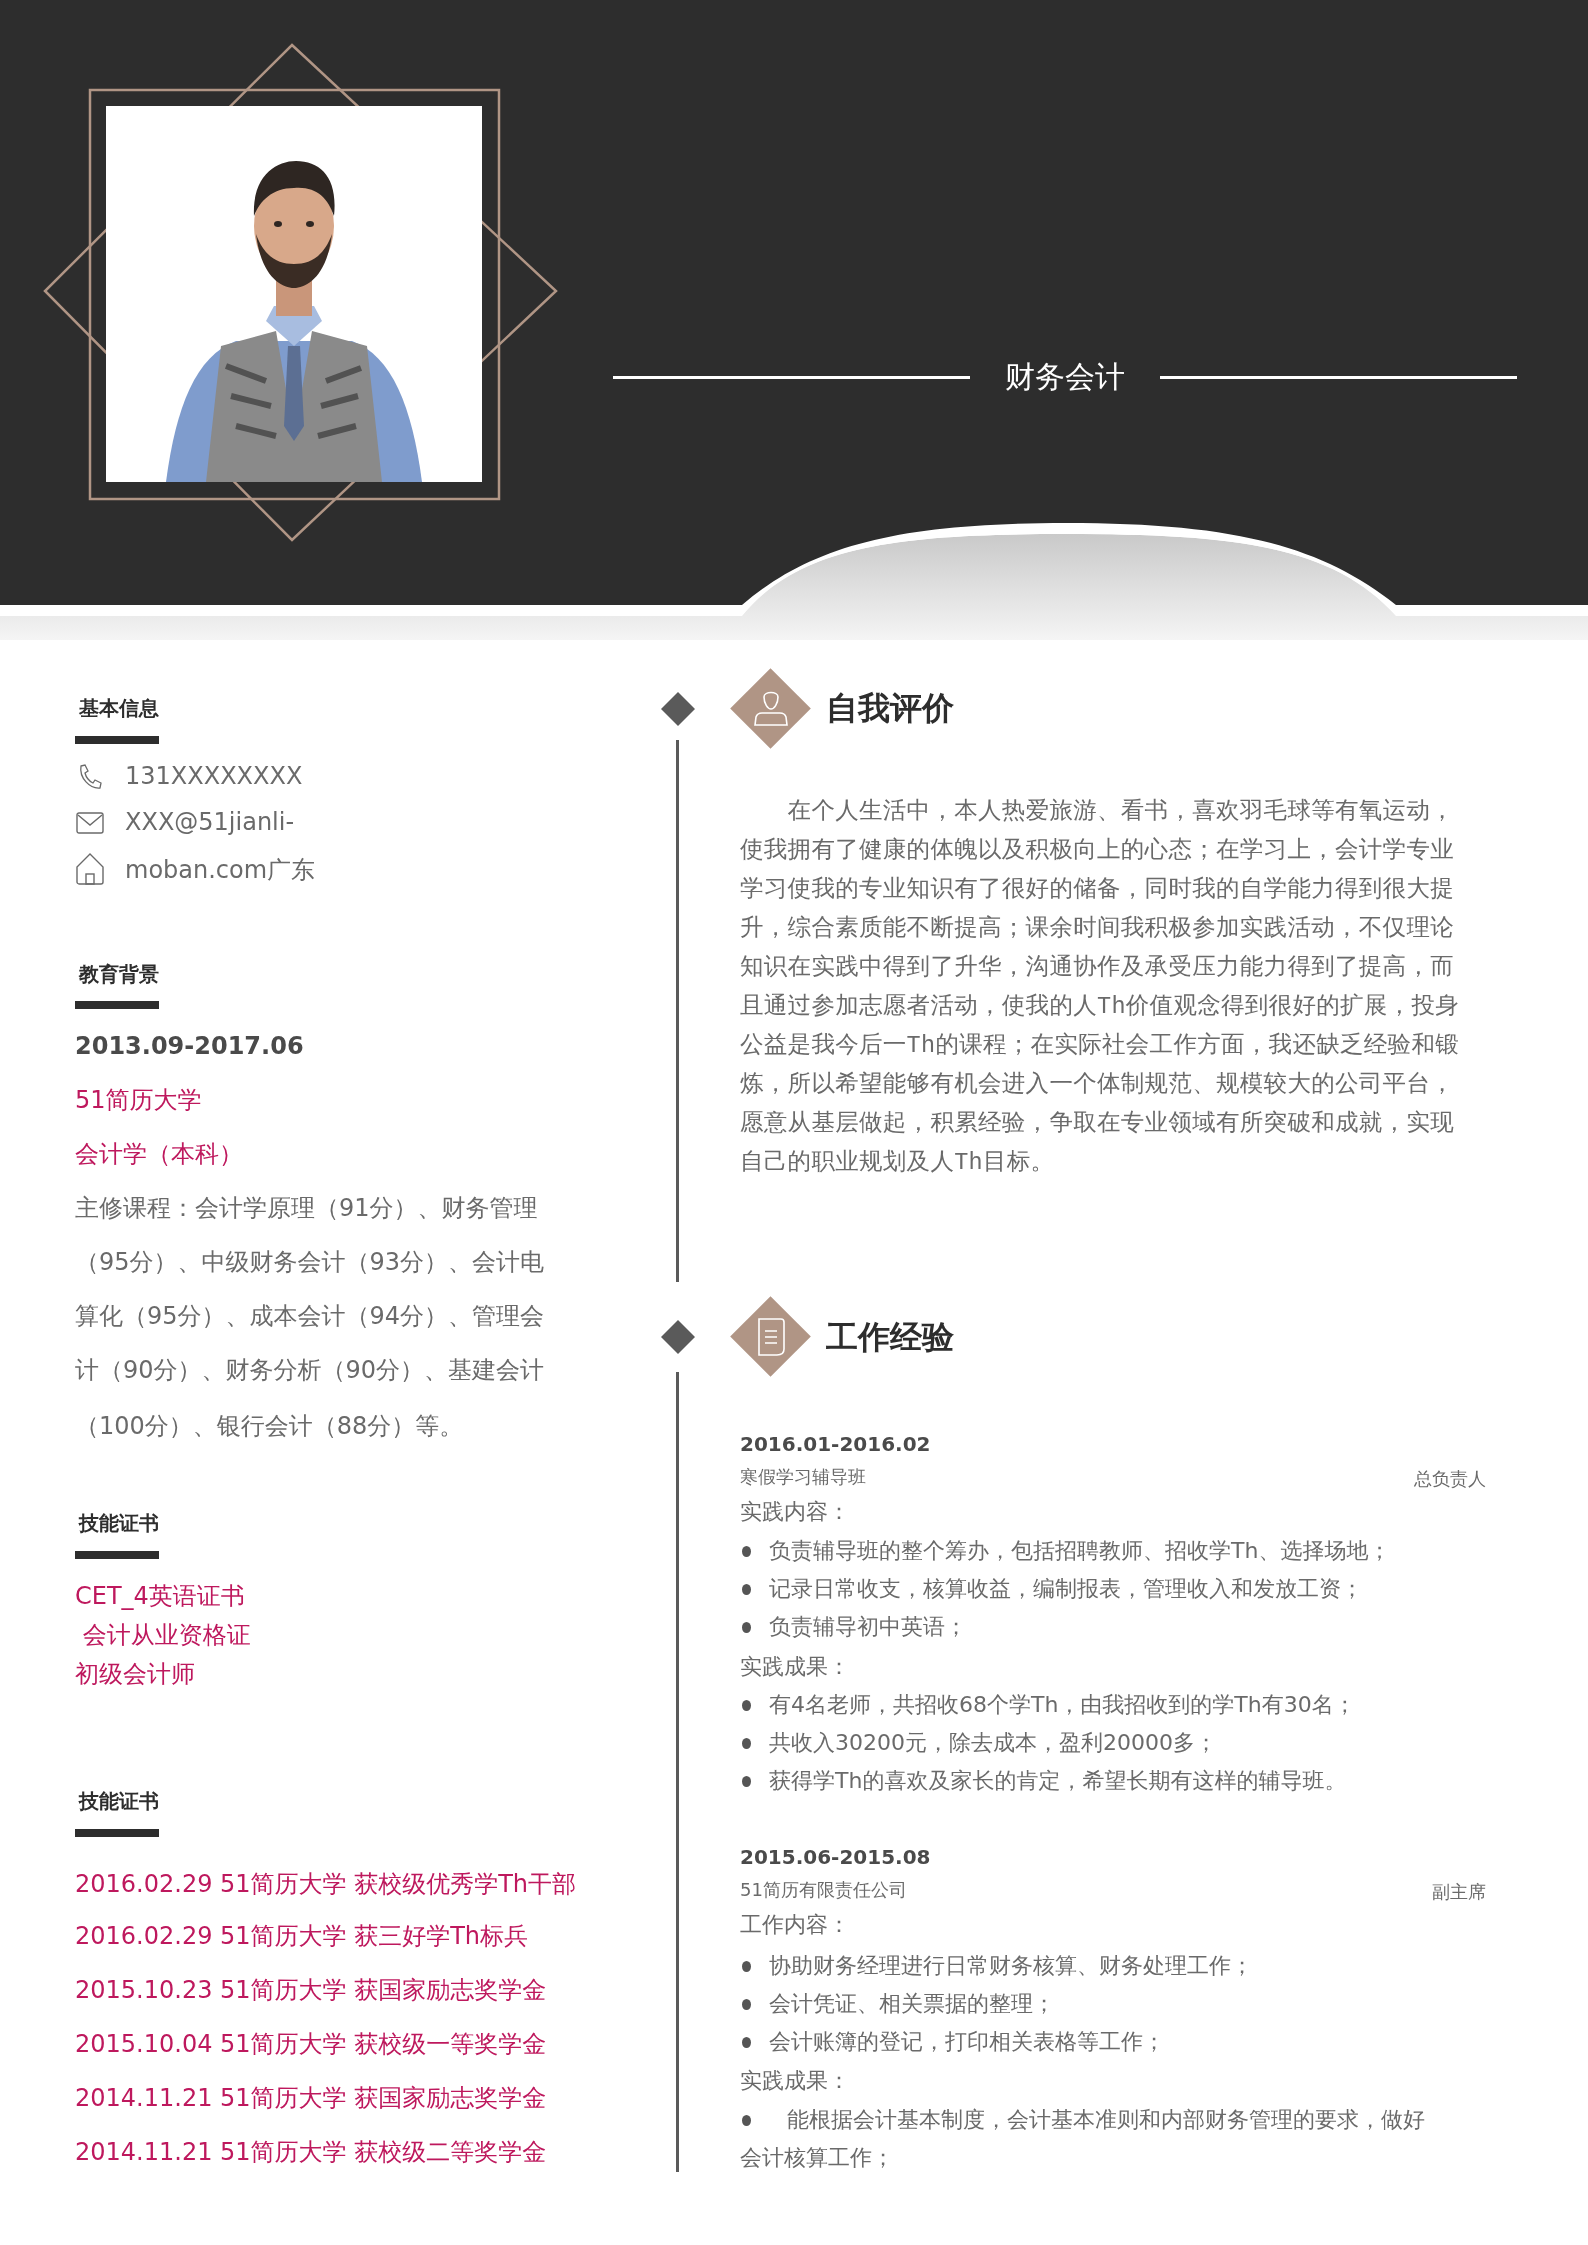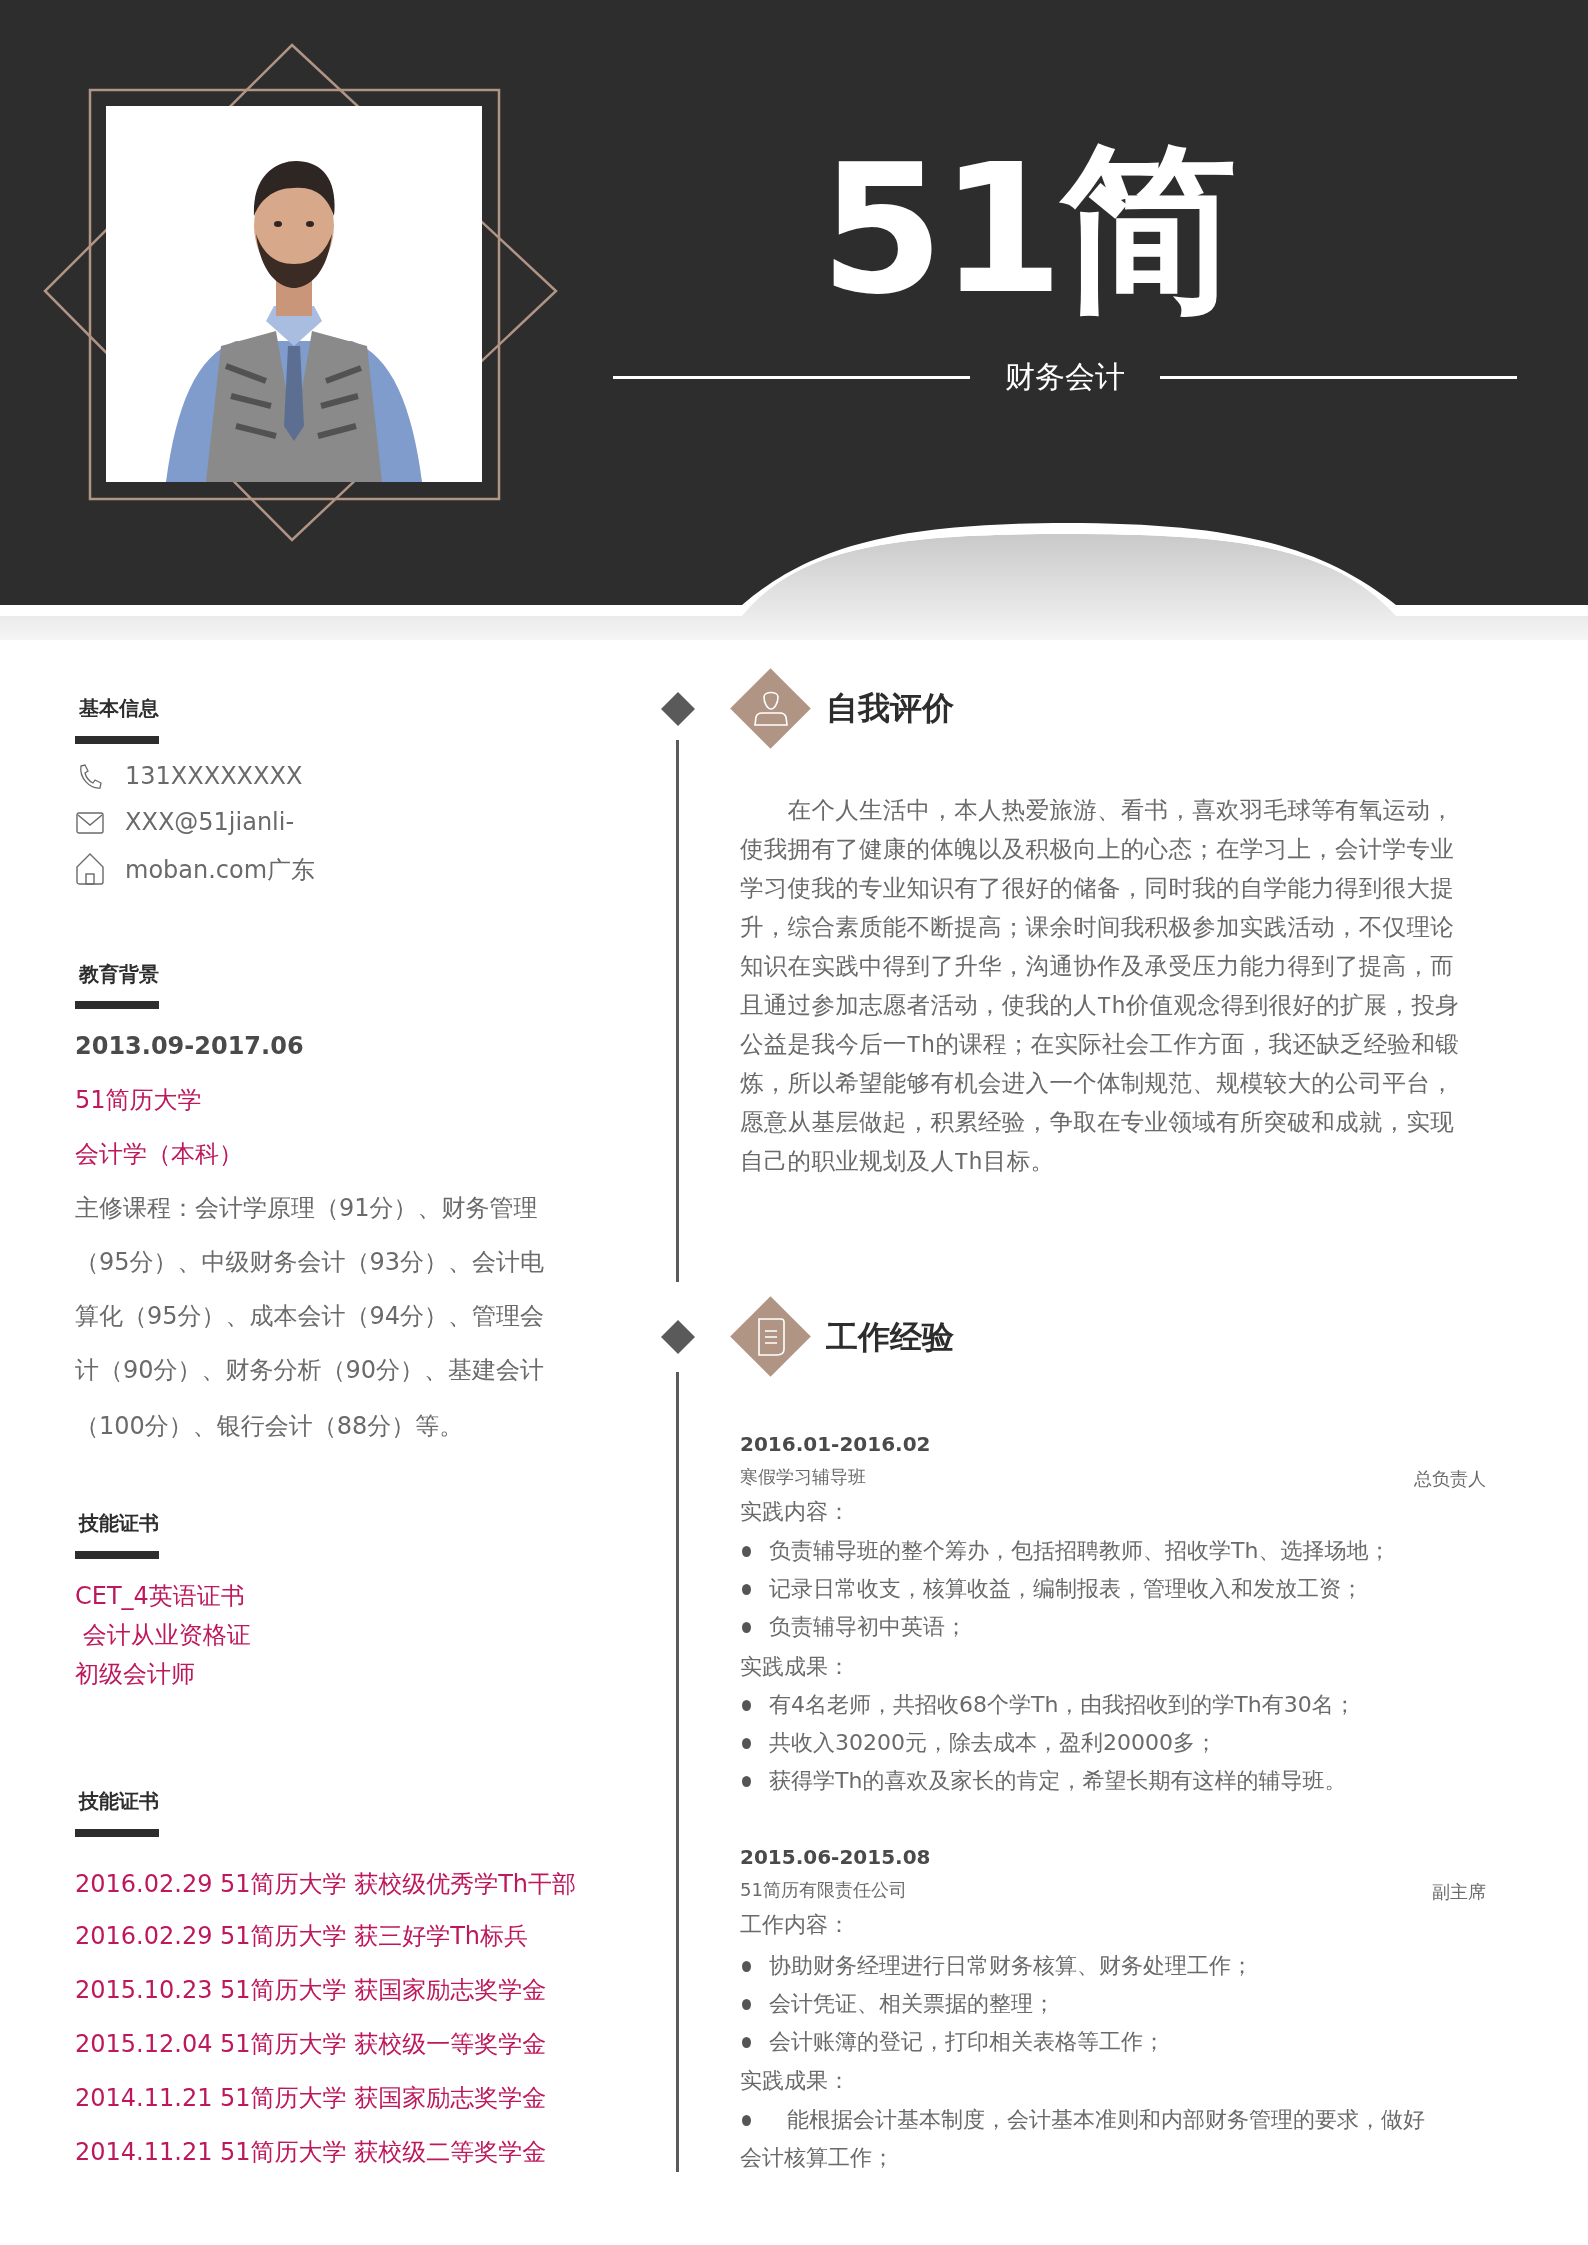--- a/index.html
+++ b/index.html
@@ -108,21 +108,20 @@
 
         <path d="M148 110 C146 70 170 55 190 55 C215 55 232 72 228 110 C222 92 210 80 188 82 C166 82 154 95 148 110 Z" fill="#2e2622"></path>
 
         <path d="M150 128 C155 170 175 182 188 182 C201 182 221 170 226 128 C218 150 205 158 188 158 C171 158 158 150 150 128 Z" fill="#3a2c24"></path>
         <ellipse cx="172" cy="118" rx="4" ry="3" fill="#2e2622"></ellipse>
         <ellipse cx="204" cy="118" rx="4" ry="3" fill="#2e2622"></ellipse>
       </svg>
     </div>
   </div>
 
-  <div class="brand-title">51简</div>
 
   <div class="job-title-row">
     <div class="job-line left"></div>
     <div class="job-title">财务会计</div>
     <div class="job-line right"></div>
   </div>
 </div>
 
 <div class="left-col">
 
@@ -171,21 +170,21 @@
   <div class="sec-bar" style="top:1551px"></div>
   <div class="plain" style="top:1580px">CET_4英语证书</div>
   <div class="plain" style="top:1619px; white-space:pre"> 会计从业资格证</div>
   <div class="plain" style="top:1658px">初级会计师</div>
 
   <div class="sec-title" style="top:1781px">技能证书</div>
   <div class="sec-bar" style="top:1829px"></div>
   <div class="plain" style="top:1868px">2016.02.29 51简历大学 获校级优秀学Th干部</div>
   <div class="plain" style="top:1920px">2016.02.29 51简历大学 获三好学Th标兵</div>
   <div class="plain" style="top:1974px">2015.10.23 51简历大学 获国家励志奖学金</div>
-  <div class="plain" style="top:2028px">2015.12.04 51简历大学 获校级一等奖学金</div>
+  <div class="plain" style="top:2028px">2015.10.04 51简历大学 获校级一等奖学金</div>
   <div class="plain" style="top:2082px">2014.11.21 51简历大学 获国家励志奖学金</div>
   <div class="plain" style="top:2136px">2014.11.21 51简历大学 获校级二等奖学金</div>
 </div>
 
 <div class="tl-line" style="top:740px; height:542px"></div>
 <div class="tl-line" style="top:1372px; height:800px"></div>
 <div class="tl-dot" style="left:666px; top:697px"></div>
 <div class="tl-dot" style="left:666px; top:1325px"></div>
 
 <div class="icon-diamond" style="left:742px; top:680px"></div>

